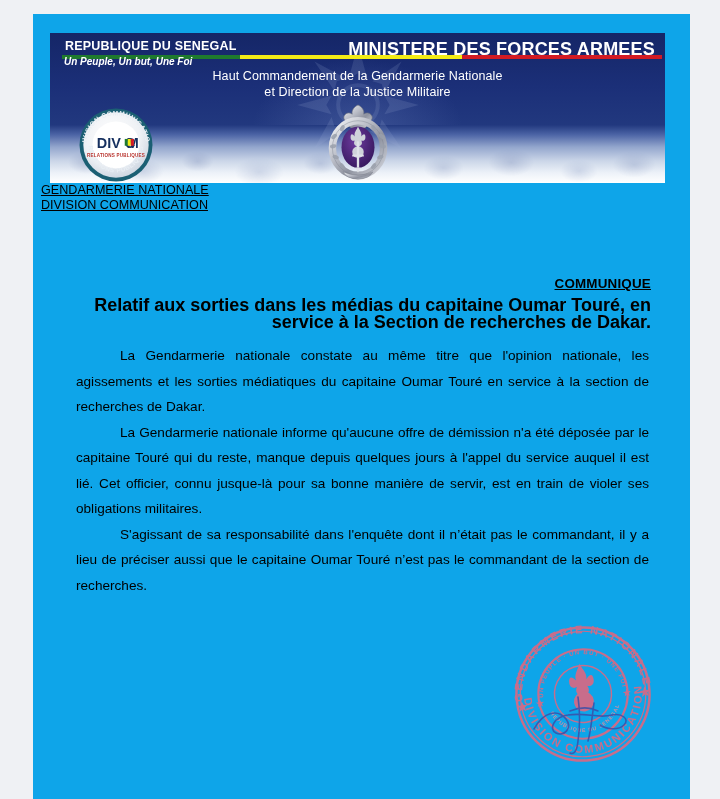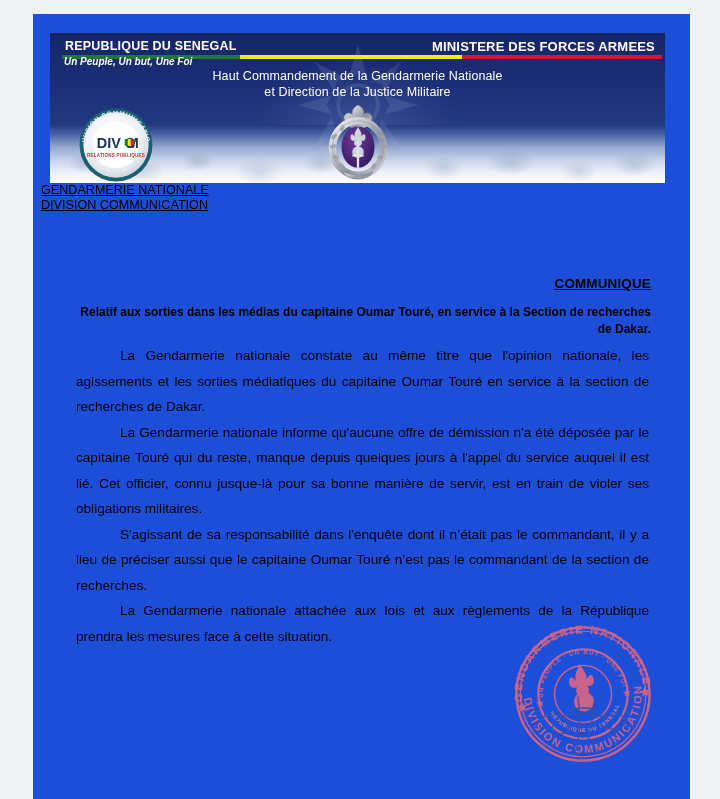--- a/index.html
+++ b/index.html
@@ -8,21 +8,21 @@
     width: 720px; height: 799px;
     background: #eff1f4;
     font-family: "Liberation Sans", sans-serif;
     overflow: hidden;
   }
 
   #page {
     position: absolute;
     left: 33px; top: 14px;
     width: 657px; height: 785px;
-    background: #1d4ed8;
+    background: #0ea5e9;
   }
 
   
   #banner {
     position: absolute;
     left: 17px; top: 19px;
     width: 615px; height: 150px;
     overflow: hidden;
     background: #14256b;
   }
@@ -65,21 +65,21 @@
     font-weight: bold;
     letter-spacing: 0.2px;
     white-space: nowrap;
   }
   #rep-senegal { left: 15px; top: 6px; font-size: 12.5px; }
   #devise {
     position: absolute; left: 14px; top: 23px;
     color: #ffffff; font-size: 10px; font-weight: bold; font-style: italic;
     white-space: nowrap;
   }
-  #ministere { right: 10px; top: 6px; font-size: 13px; }
+  #ministere { right: 10px; top: 6px; font-size: 18px; }
 
   
   #tricolor { position: absolute; left: 12px; top: 22px; width: 600px; height: 4px; }
   #tri-green  { position: absolute; left: 0;    top: 0; width: 178px; height: 4px; background: #1f7a2e; }
   #tri-yellow { position: absolute; left: 178px;top: 0; width: 222px; height: 4px; background: #f3eb16; }
   #tri-red    { position: absolute; left: 400px;top: 0; width: 200px; height: 4px; background: #d21b24; }
   #tri-star {
     position: absolute; left: 296px; top: -4px;
     width: 0; height: 0; color: #17a12c; font-size: 14px; line-height: 12px;
   }
@@ -111,21 +111,21 @@
     font-size: 12.6px; color: #000; line-height: 16px;
   }
 
   
   #title-wrap { position: absolute; left: 40px; top: 262px; width: 578px; text-align: right; }
   #communique {
     font-size: 13.4px; font-weight: bold; text-decoration: underline; color: #000;
     letter-spacing: 0.2px;
   }
   #subtitle {
-    margin-top: 13px; font-size: 12px; font-weight: bold; color: #000;
+    margin-top: 6px; font-size: 18px; font-weight: bold; color: #000;
     line-height: 17px;
   }
 
   
   #body-text {
     position: absolute; left: 43px; top: 329px; width: 573px;
     font-size: 13.6px; color: #000; line-height: 25.5px;
     text-align: justify;
   }
   #body-text p { margin: 0; text-indent: 44px; }
@@ -264,21 +264,20 @@
 
   <div id="title-wrap">
     <div id="communique">COMMUNIQUE</div>
     <div id="subtitle">Relatif aux sorties dans les médias du capitaine Oumar Touré, en service à la Section de recherches de Dakar.</div>
   </div>
 
   <div id="body-text">
     <p>La Gendarmerie nationale constate au même titre que l'opinion nationale, les agissements et les sorties médiatiques du capitaine Oumar Touré en service à la section de recherches de Dakar.</p>
     <p>La Gendarmerie nationale informe qu'aucune offre de démission n'a été déposée par le capitaine Touré qui du reste, manque depuis quelques jours à l'appel du service auquel il est lié. Cet officier, connu jusque-là pour sa bonne manière de servir, est en train de violer ses obligations militaires.</p>
     <p>S'agissant de sa responsabilité dans l'enquête dont il n’était pas le commandant, il y a lieu de préciser aussi que le capitaine Oumar Touré n’est pas le commandant de la section de recherches.</p>
-    <p>La Gendarmerie nationale attachée aux lois et aux règlements de la République prendra les mesures face à cette situation.</p>
   </div>
 
   <svg id="stamp" viewBox="0 0 160 160">
     <defs>
       <path id="sOuterTop" d="M 80,80 m -64,0 a 64,64 0 0 1 128,0" fill="none"></path>
       <path id="sOuterBot" d="M 80,80 m -62,0 a 62,62 0 0 0 124,0" fill="none"></path>
       <path id="sInnerTop" d="M 80,80 m -42,0 a 42,42 0 0 1 84,0" fill="none"></path>
       <path id="sInnerBot" d="M 80,80 m -40,0 a 40,40 0 0 0 80,0" fill="none"></path>
     </defs>
     <g transform="rotate(-7 80 80)" opacity="0.88">

